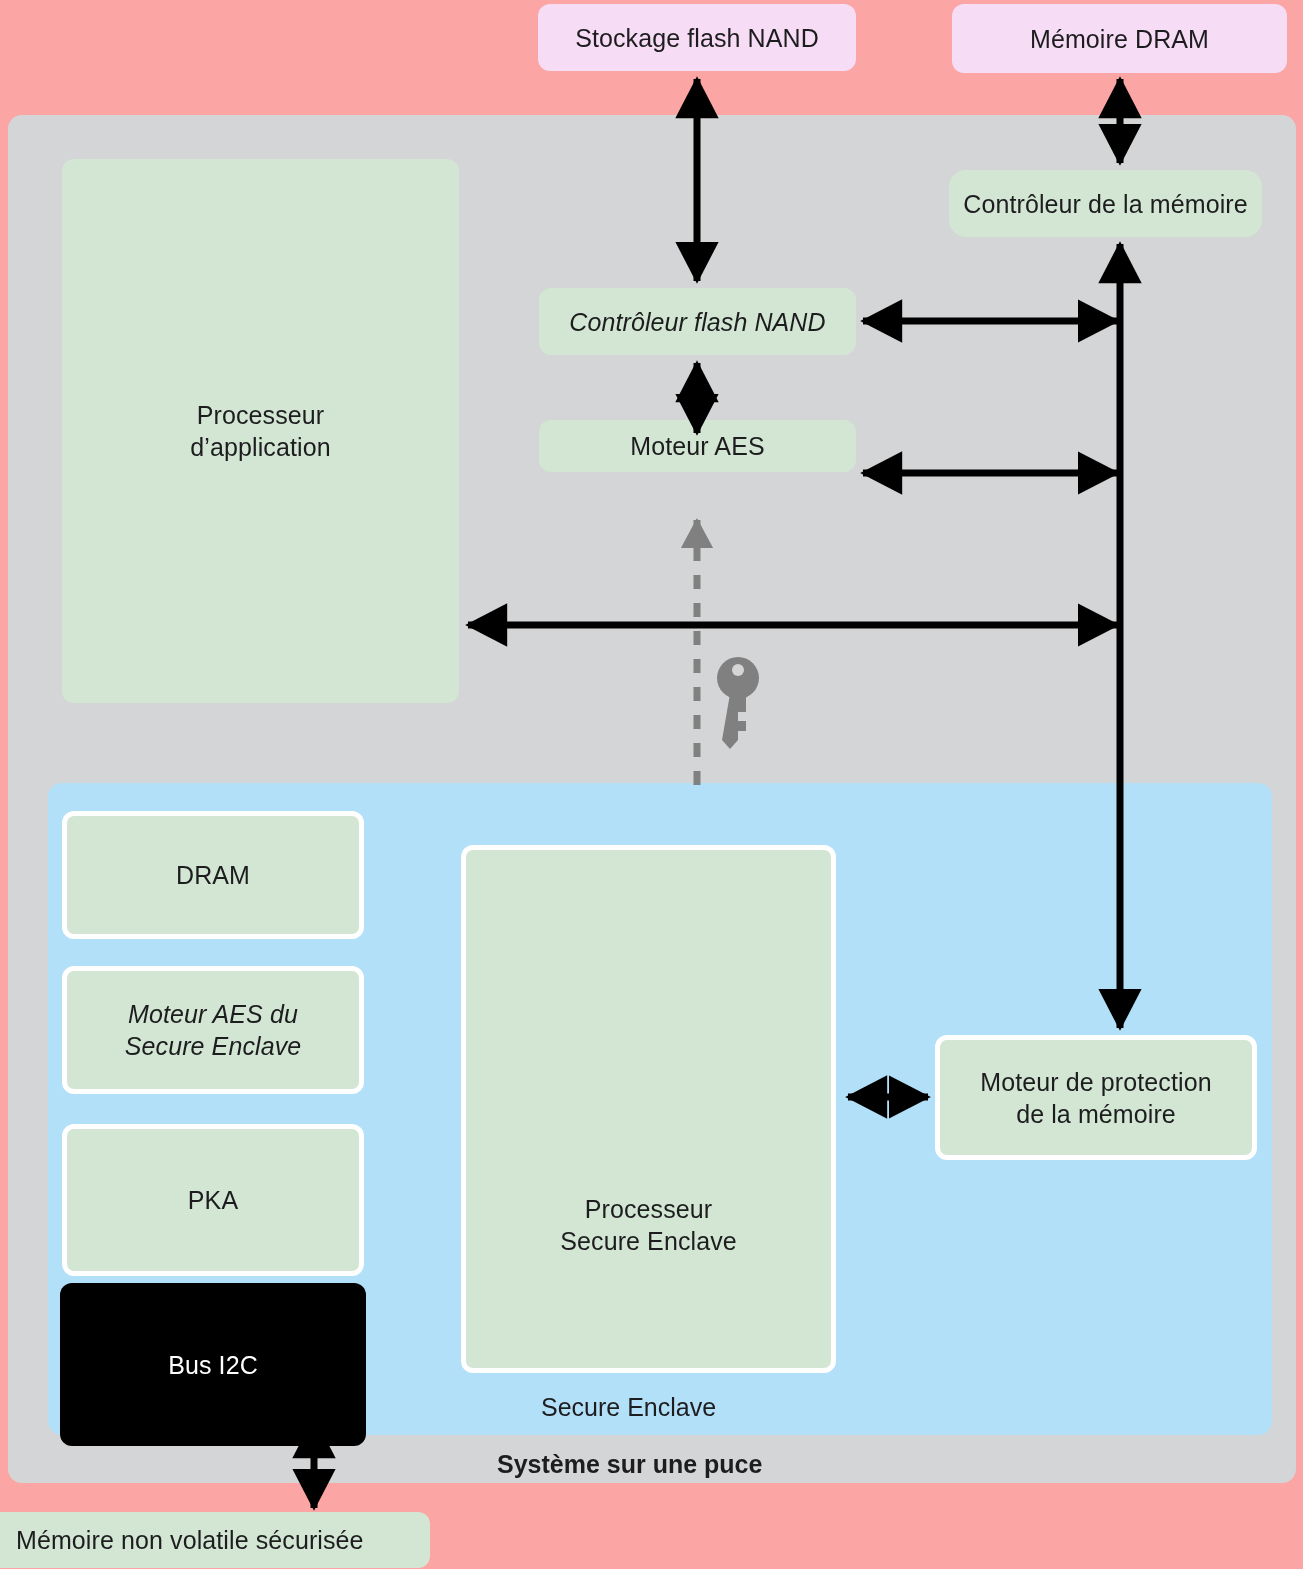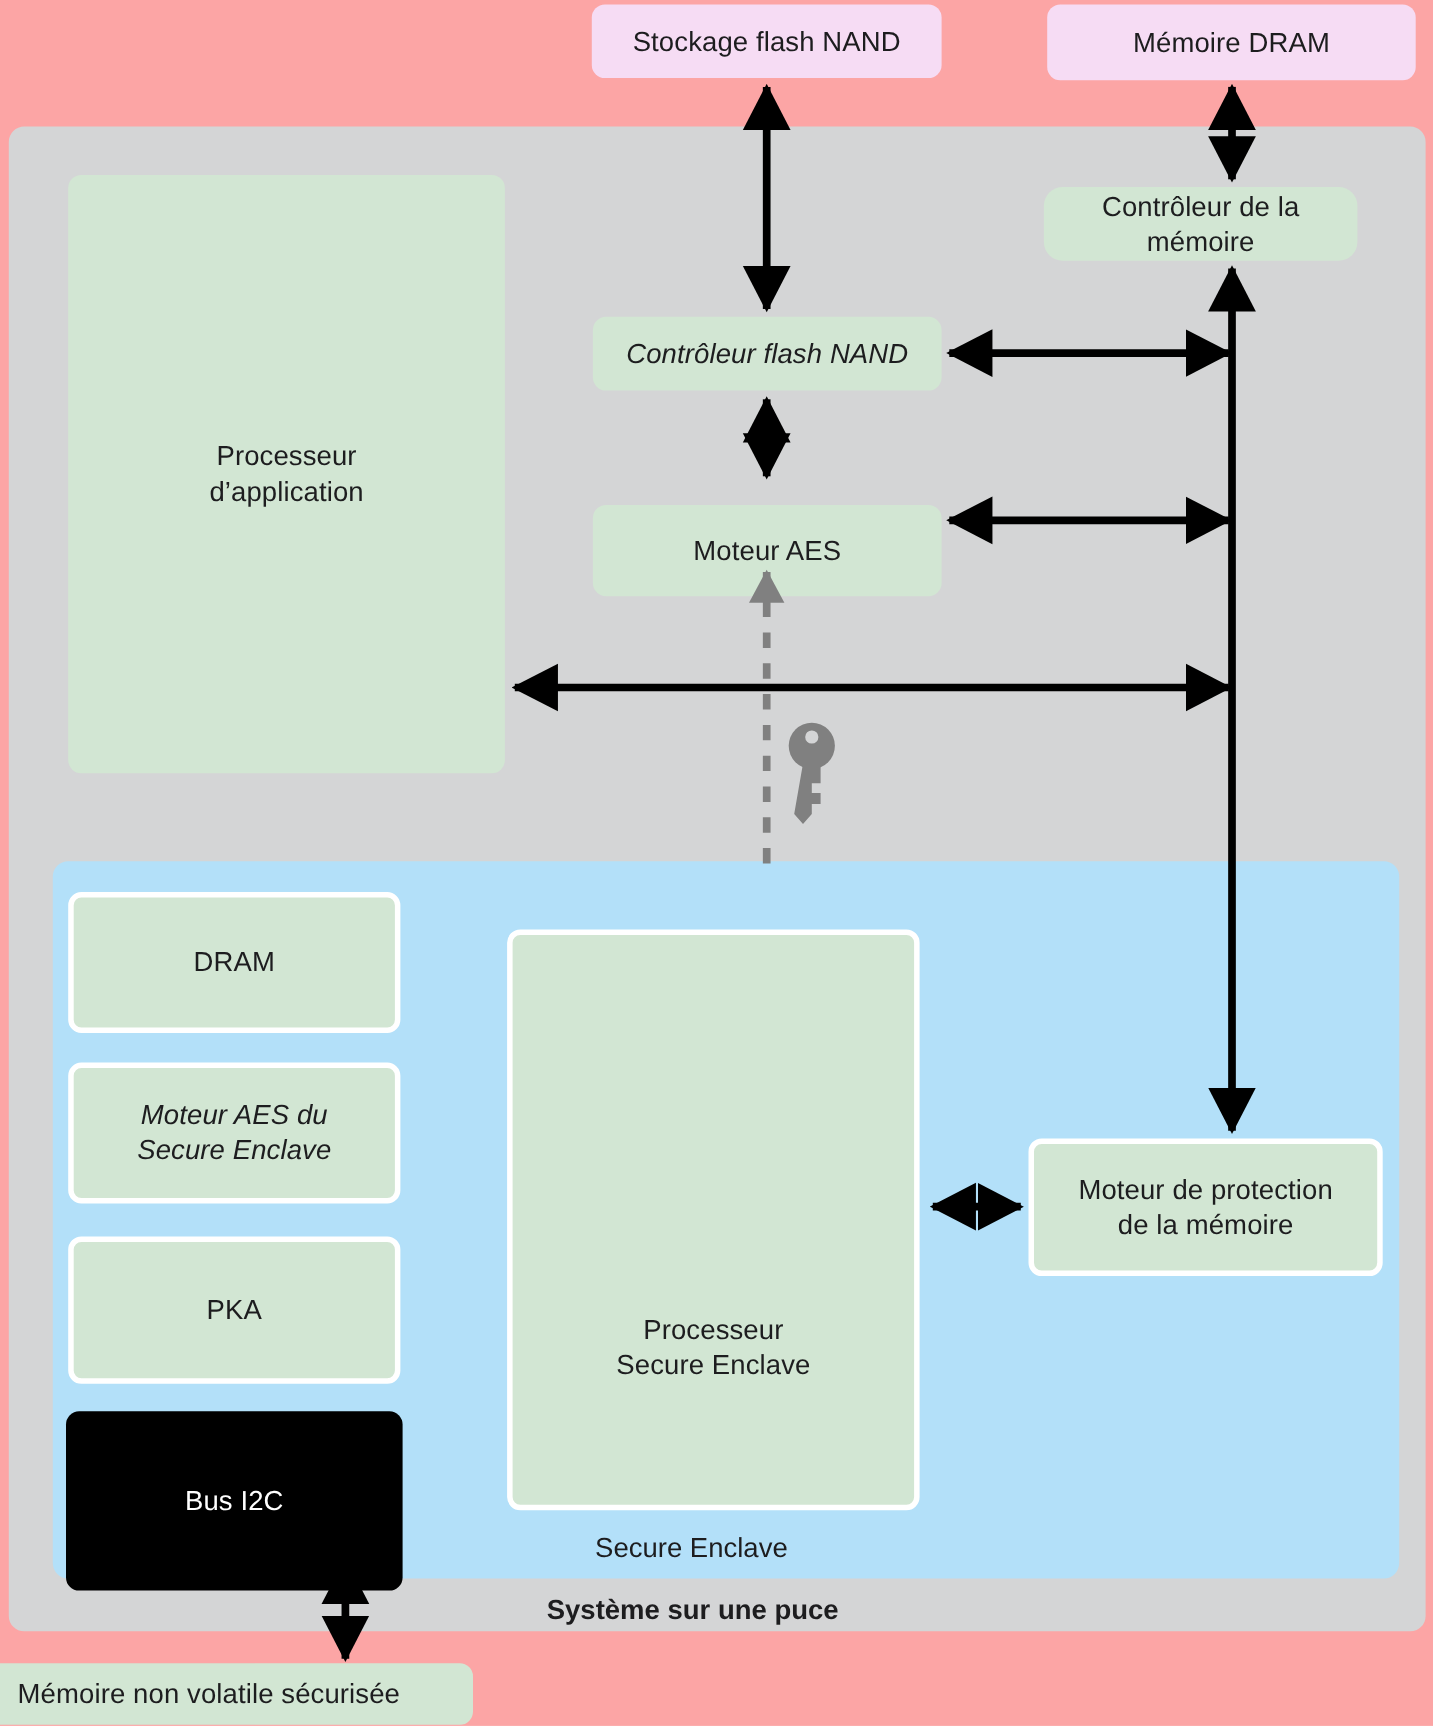--- a/index.html
+++ b/index.html
@@ -82,40 +82,40 @@
 
   <div class="abs node green" style="left:62px; top:159px; width:397px; height:544px;">
     <span style="white-space:pre-line;">Processeur
 d’application</span>
   </div>
 
   <div class="abs node green" style="left:539px; top:288px; width:317px; height:67px;font-style:italic;">
     <span>Contrôleur flash NAND</span>
   </div>
 
-  <div class="abs node green" style="left:539px; top:459px; width:317px; height:83px;">
+  <div class="abs node green" style="left:539px; top:420px; width:317px; height:52px;">
     <span>Moteur AES</span>
   </div>
 
-  <div class="abs node green" style="left:949px; top:170px; width:285px; height:67px;border-radius:17px;">
+  <div class="abs node green" style="left:949px; top:170px; width:313px; height:67px;border-radius:17px;">
     <span>Contrôleur de la mémoire</span>
   </div>
 
   <div class="abs enclave" style="left:48px; top:783px; width:1224px; height:652px;"></div>
 
   <div class="abs node green-bd" style="left:62px; top:811px; width:302px; height:128px;">
     <span>DRAM</span>
   </div>
 
   <div class="abs node green-bd" style="left:62px; top:966px; width:302px; height:128px;">
     <span style="white-space:pre-line;font-style:italic;">Moteur AES du
 Secure Enclave</span>
   </div>
 
-  <div class="abs node green-bd" style="left:62px; top:1124px; width:302px; height:134px;">
+  <div class="abs node green-bd" style="left:62px; top:1124px; width:302px; height:152px;">
     <span>PKA</span>
   </div>
 
   <div class="abs node black" style="left:60px; top:1283px; width:306px; height:163px;">
     <span>Bus I2C</span>
   </div>
 
   <div class="abs node green-bd" style="left:461px; top:845px; width:375px; height:528px;">
     <span style="white-space:pre-line; margin-top:232px;">Processeur
 Secure Enclave</span>

